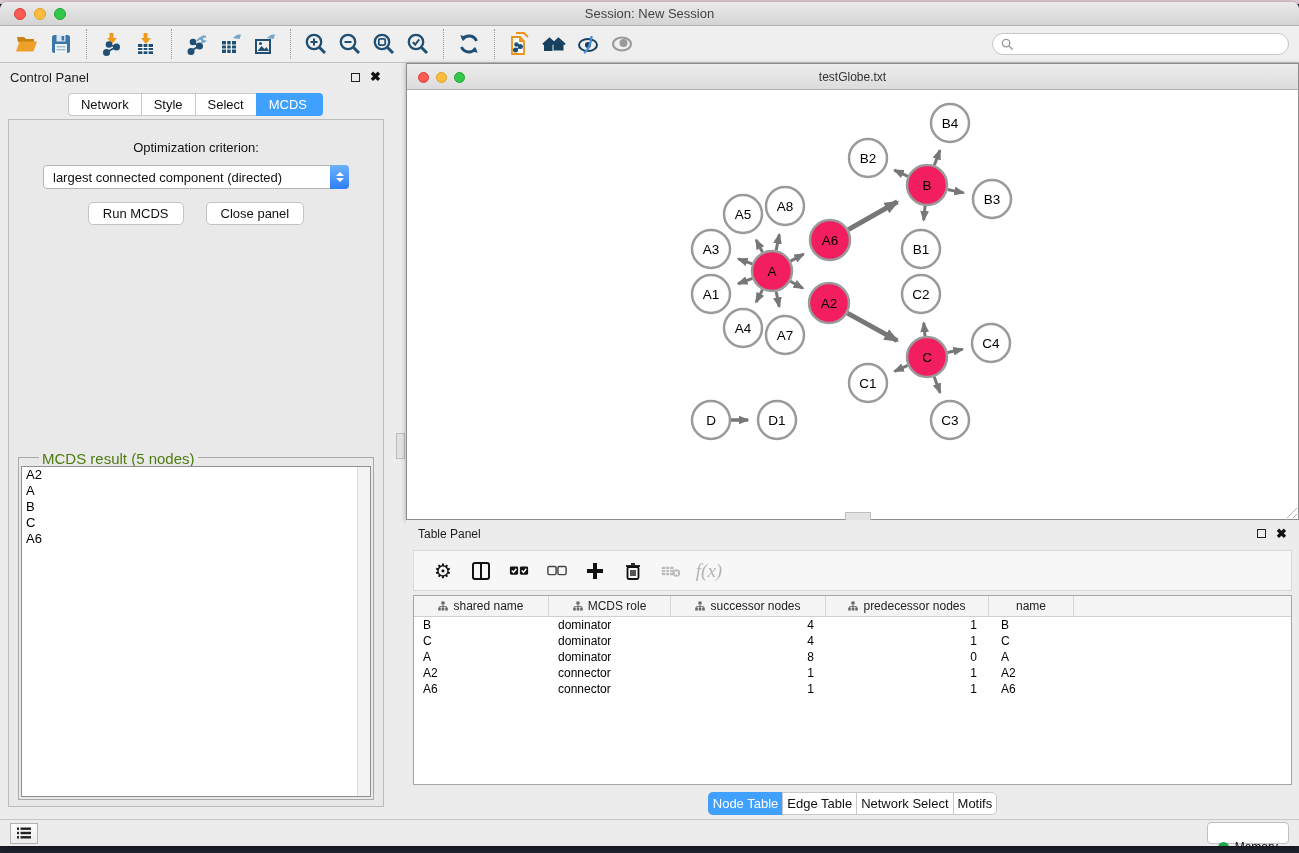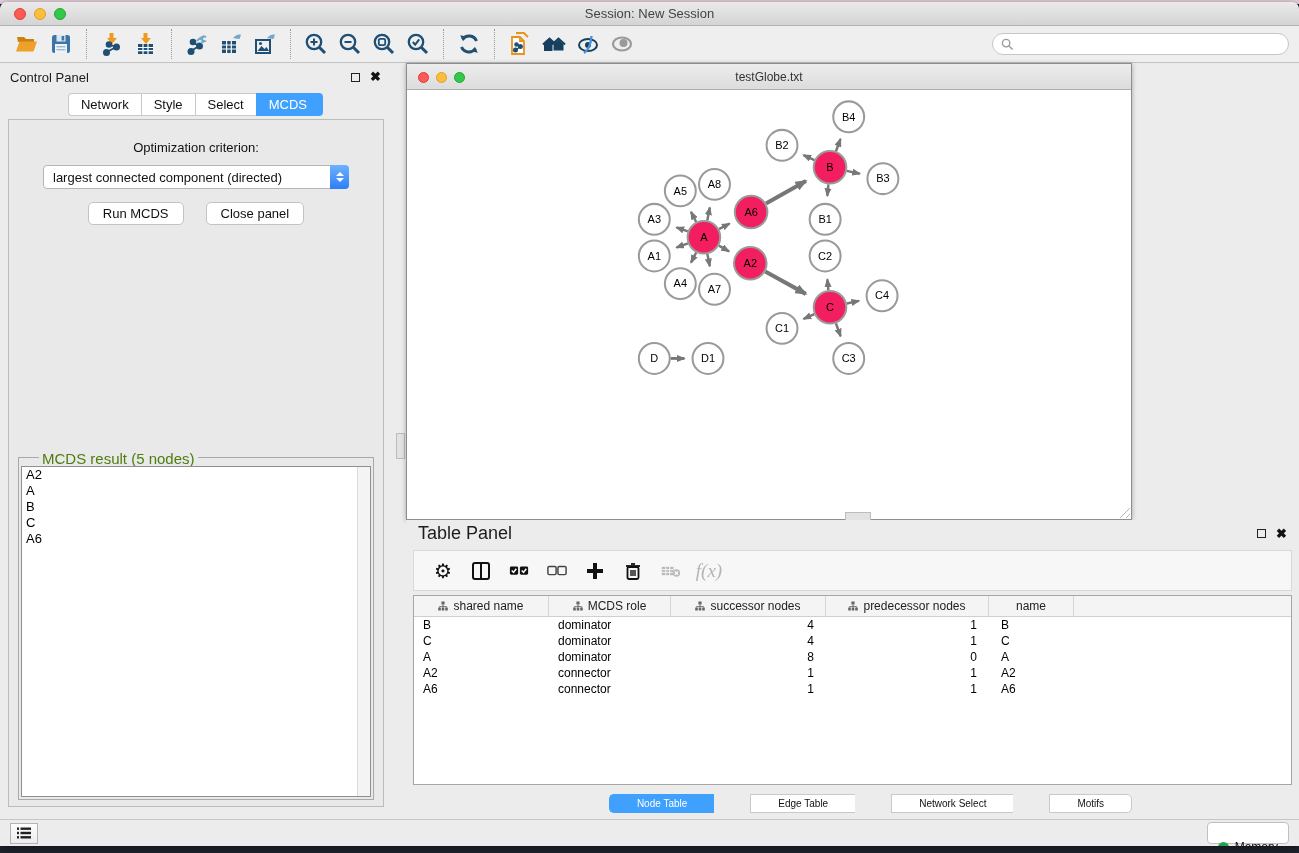--- a/index.html
+++ b/index.html
@@ -72,38 +72,38 @@
     border-left:1px solid #dcdcdc; }
   .mcds-item { font-size:13px; line-height:16px; padding-left:4px; color:#000; }
 
   
   .vsplit-handle { position:absolute; left:396px; top:370px; width:9px; height:26px;
     background:#e2e2e2; border:1px solid #bdbdbd; }
   .hsplit-handle { position:absolute; left:845px; top:449px; width:26px; height:9px;
     background:#e2e2e2; border:1px solid #bdbdbd; }
 
   
-  .net-window { position:absolute; left:406px; top:0; width:726px; height:457px;
+  .net-window { position:absolute; left:406px; top:0; width:893px; height:457px;
     border:1px solid #8d8d8d; background:#fff; box-shadow:0 1px 5px rgba(0,0,0,.3); }
   .net-titlebar { height:26px; background:linear-gradient(#ededed,#dcdcdc);
     border-bottom:1px solid #b0b0b0; position:relative; }
   .net-titlebar .lights { left:11px; top:8px; gap:7px; }
   .net-titlebar .light { width:11px; height:11px; }
   .net-titlebar .title { text-align:center; line-height:26px; font-size:12px; color:#333; }
   .net-canvas { position:absolute; left:0; top:26px; right:0; bottom:0; background:#fff; }
   .net-canvas svg { width:100%; height:100%; display:block; }
   .resize-grip { position:absolute; right:1px; bottom:1px; width:13px; height:13px;
     background:
      repeating-linear-gradient(135deg, transparent 0 3px, #b5b5b5 3px 4px); cursor:nwse-resize;
     clip-path:polygon(100% 0, 100% 100%, 0 100%); }
 
   
   .table-panel { position:absolute; left:406px; top:457px; right:0; bottom:0; background:#ececec; }
   .tp-head { height:27px; display:flex; align-items:center; padding:0 12px; }
-  .tp-head .ptitle { font-size:18px; color:#1c1c1c;text-align:center; }
+  .tp-head .ptitle { font-size:12px; color:#1c1c1c;text-align:center; }
   .tp-toolbar { margin:3px 7px 0 7px; height:41px; background:#f7f7f7;
     border:1px solid #d8d8d8; display:flex; align-items:center; gap:0; padding-left:10px; }
   .tpbtn { background:none; border:none; width:38px; height:34px; display:flex;
     align-items:center; justify-content:center; cursor:pointer; }
   .tpbtn svg { width:20px; height:20px; }
   .gear-glyph { font-size:20px; color:#111; line-height:20px; }
   .fx-label { font-family:"Liberation Serif", serif; font-style:italic; font-size:19px; color:#b4b4b4; }
   .tp-table { margin:4px 7px 0 7px; height:190px; background:#fff; border:1px solid #a5a5a5; overflow:hidden; }
   .thead { display:flex; height:21px; background:#f4f4f4; border-bottom:1px solid #cfcfcf; }
   .th { display:flex; align-items:center; justify-content:center; gap:5px; font-size:12px;
@@ -112,22 +112,22 @@
   .trow { display:flex; height:16px; align-items:center; }
   .td { font-size:12px; color:#000; overflow:hidden; white-space:nowrap; }
   .c0 { width:135px; padding-left:9px; }
   .c1 { width:122px; padding-left:9px; }
   .c2 { width:155px; text-align:right; padding-right:12px; }
   .c3 { width:163px; text-align:right; padding-right:12px; }
   .c4 { width:85px;  padding-left:12px; }
   .th.c0,.th.c1,.th.c2,.th.c3,.th.c4 { padding:0; text-align:center; }
   .tp-tabs { position:absolute; left:0; right:0; bottom:2px; height:28px;
     display:flex; justify-content:center; align-items:center; }
-  .tp-tab { font-size:10px; padding:3px 27px; background:#fff; border:1px solid #c9c9c9;
-    border-right:none; color:#111; cursor:pointer;margin-left:36px; }
+  .tp-tab { font-size:13px; padding:3px 4px; background:#fff; border:1px solid #c9c9c9;
+    border-right:none; color:#111; cursor:pointer; }
   .tp-tab:first-child { border-radius:5px 0 0 5px; }
   .tp-tab:last-child { border-right:1px solid #c9c9c9; border-radius:0 5px 5px 0; }
   .tp-tab.active { background:#3fa0fd; border-color:#3fa0fd; color:#fff; }
 
   
   .statusbar { position:relative; height:27px; background:#ececec; border-top:1px solid #c6c6c6;
     display:flex; align-items:center; padding:0 10px; }
   .list-btn { width:28px; height:21px; background:linear-gradient(#fdfdfd,#ececec);
     border:1px solid #b3b3b3; display:flex; align-items:center; justify-content:center; cursor:pointer; }
   .memory-btn { margin-left:auto; height:22px; background:#fff; border:1px solid #c0c0c0;

